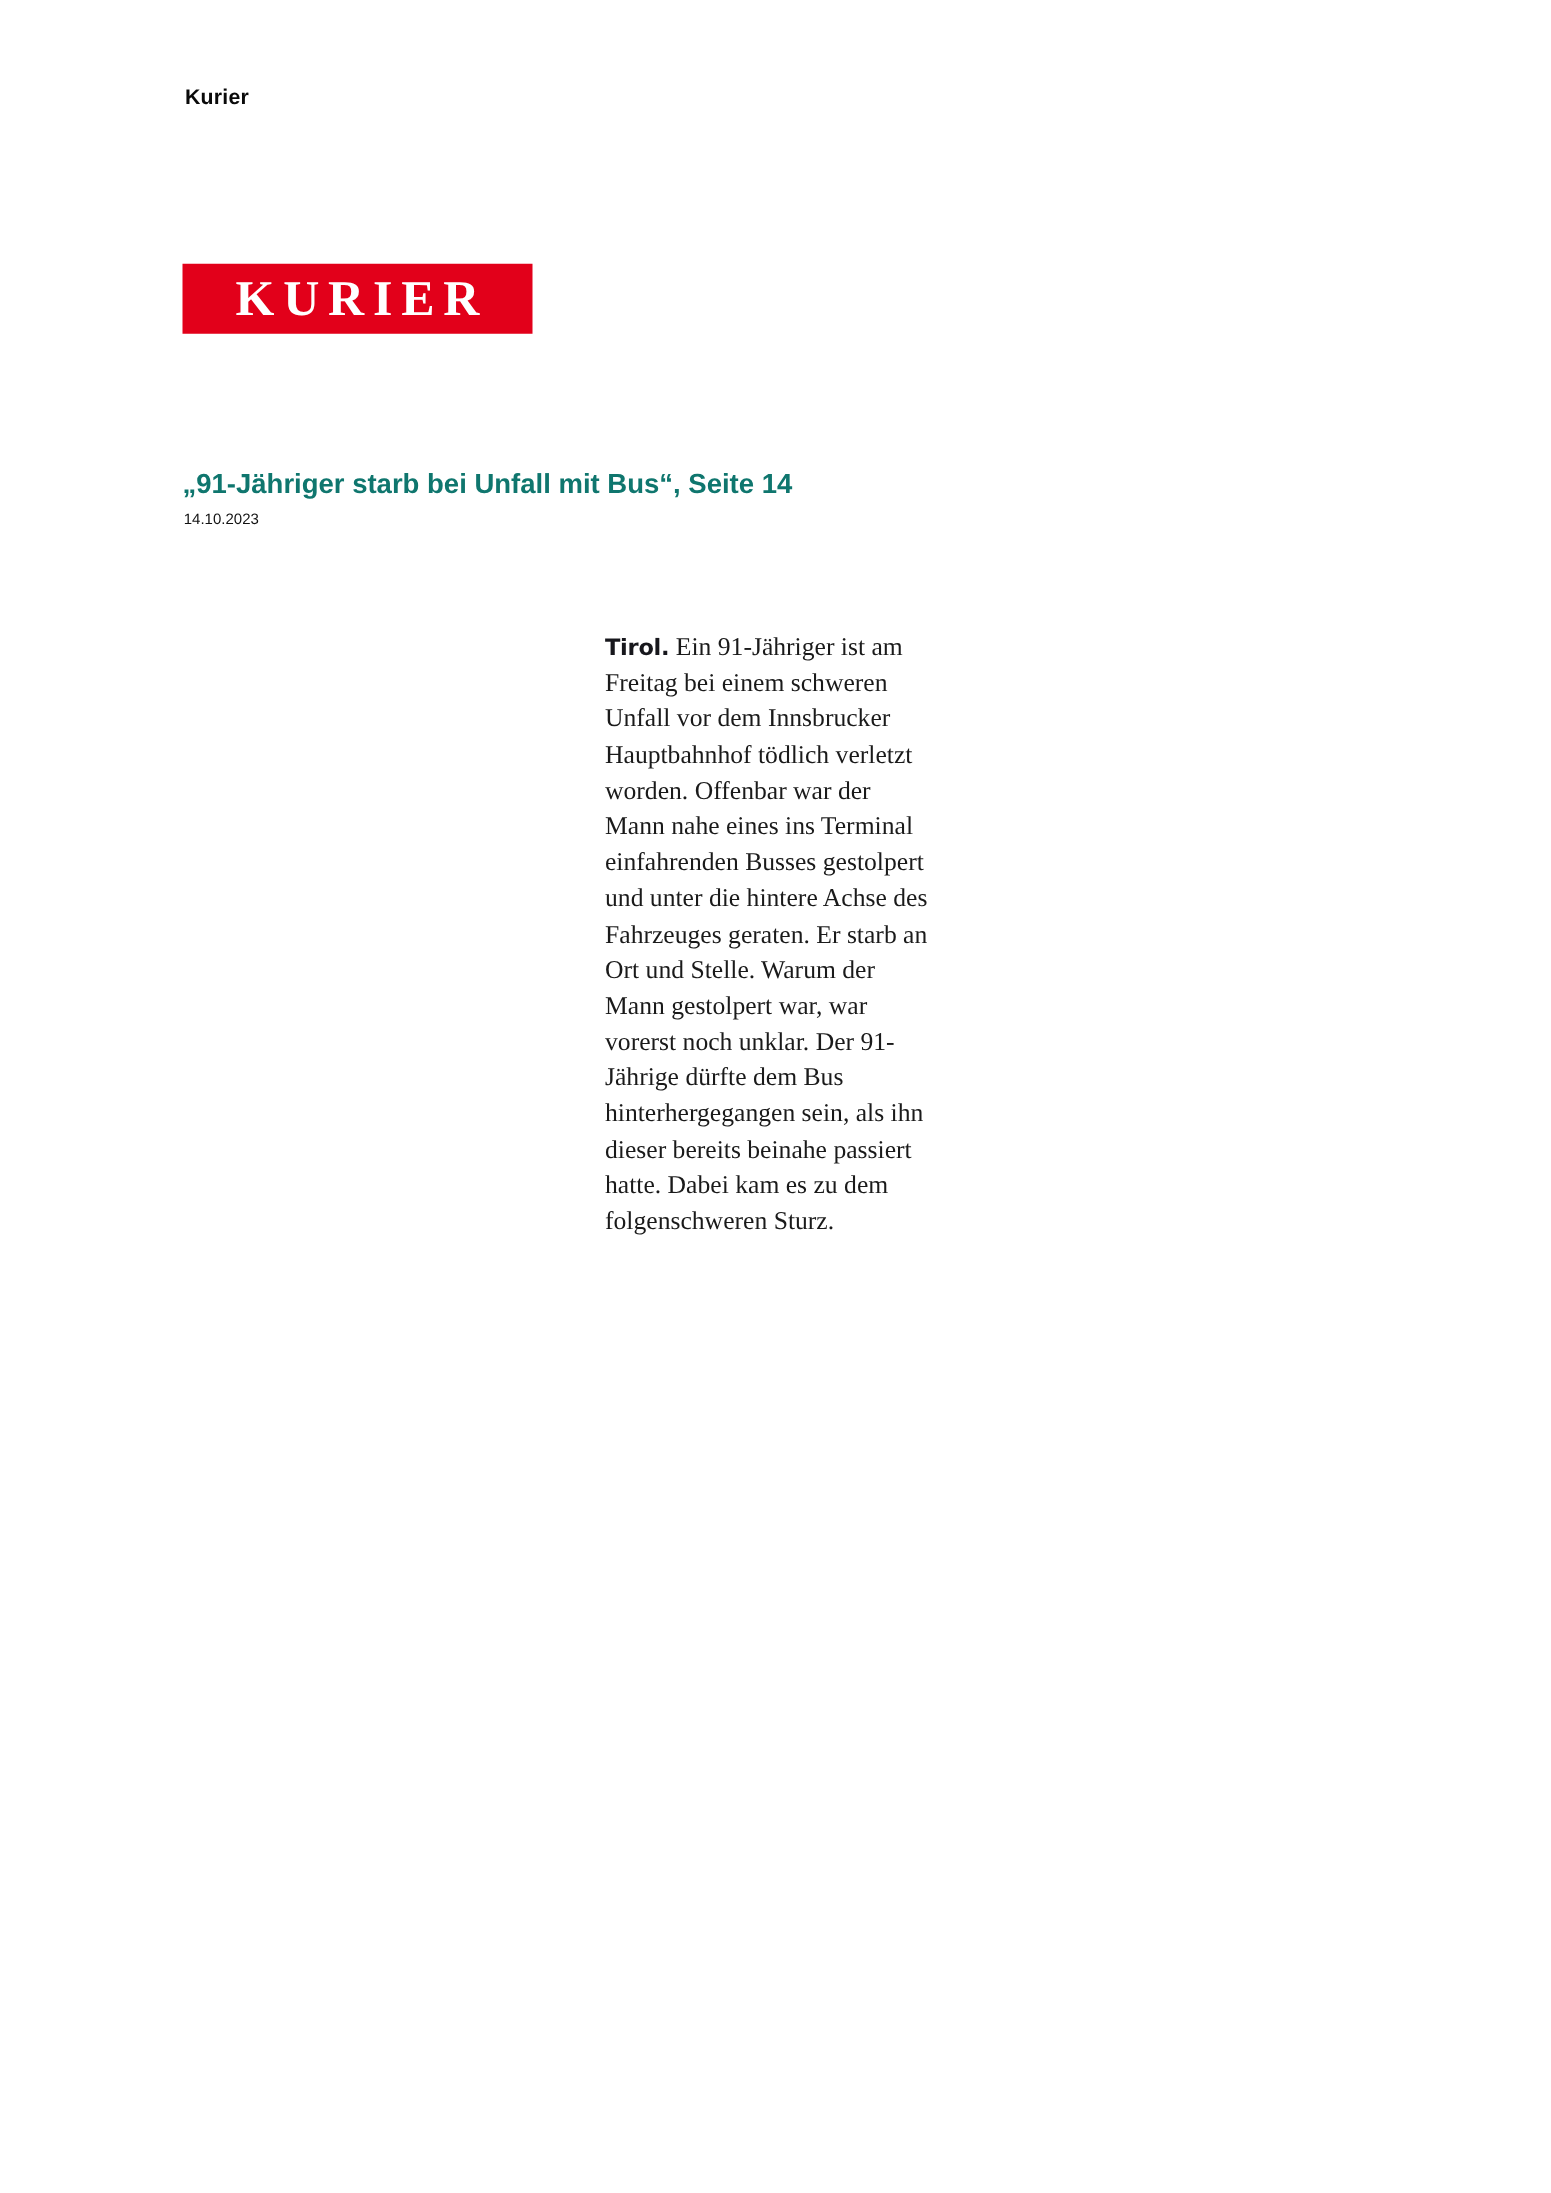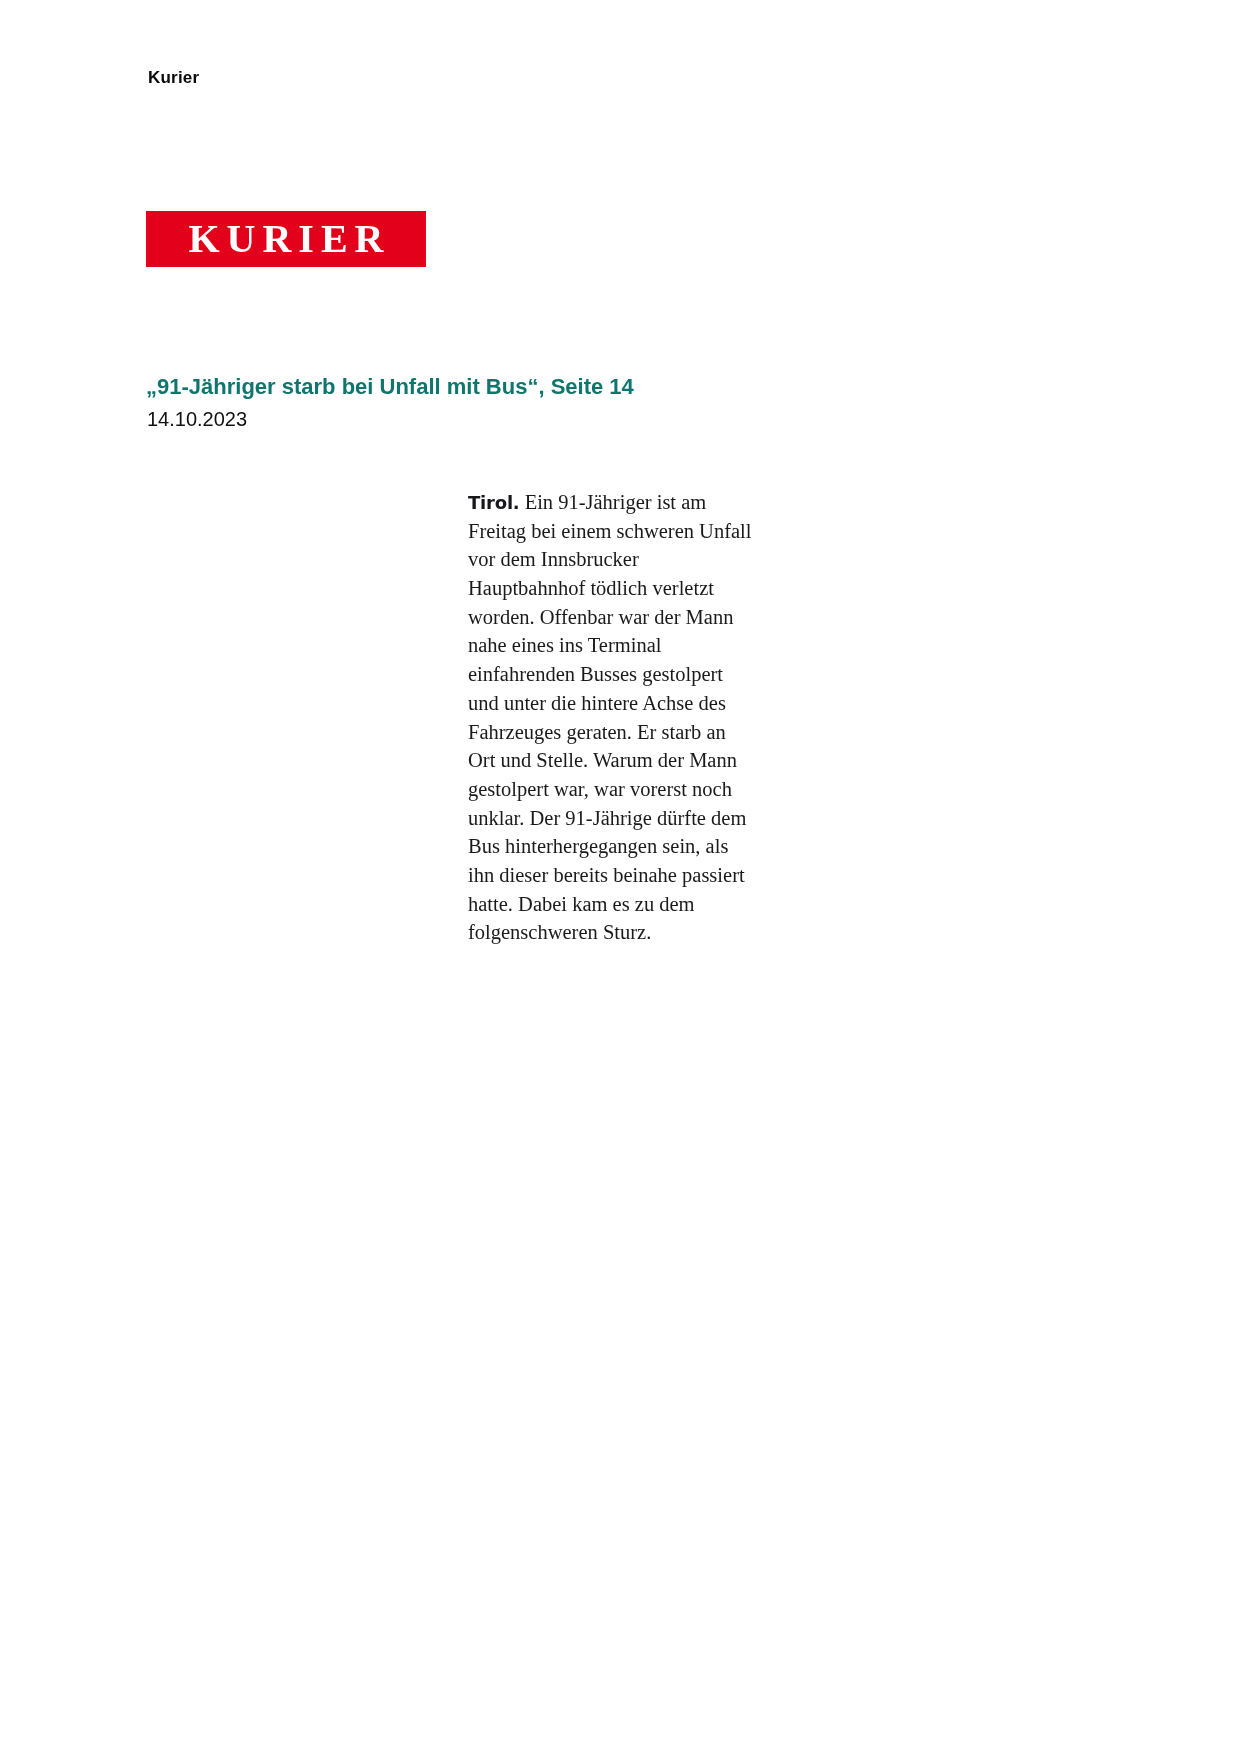--- a/index.html
+++ b/index.html
@@ -62,21 +62,21 @@
     font-weight: bold;
     font-size: 22px;
     color: #0f766e;
     white-space: nowrap;
   }
   .article-date {
     position: absolute;
     left: 147px;
     top: 408px;
     font-family: "Liberation Sans", sans-serif;
-    font-size: 20px;
+    font-size: 12px;
     color: #111111;
   }
 
   
   .clipping {
     position: absolute;
     left: 468px;
     top: 488px;
     width: 290px;
   }
@@ -89,21 +89,21 @@
     letter-spacing: -0.4px;
     margin: 0 0 14px 0;
   }
   .clip-headline span { display: block; }
   .clip-body {
     font-family: "Liberation Serif", serif;
     font-size: 20.5px;
     line-height: 1.40;
     color: #1a1a1a;
     text-align: left;
-    margin: 0;
+    margin: 16px;
     hyphens: manual;
   }
   .clip-body .dateline {
     font-family: "DejaVu Sans", sans-serif;
     font-weight: bold;
     font-size: 18px;
     color: #17171c;
     letter-spacing: -0.2px;
   }
 

